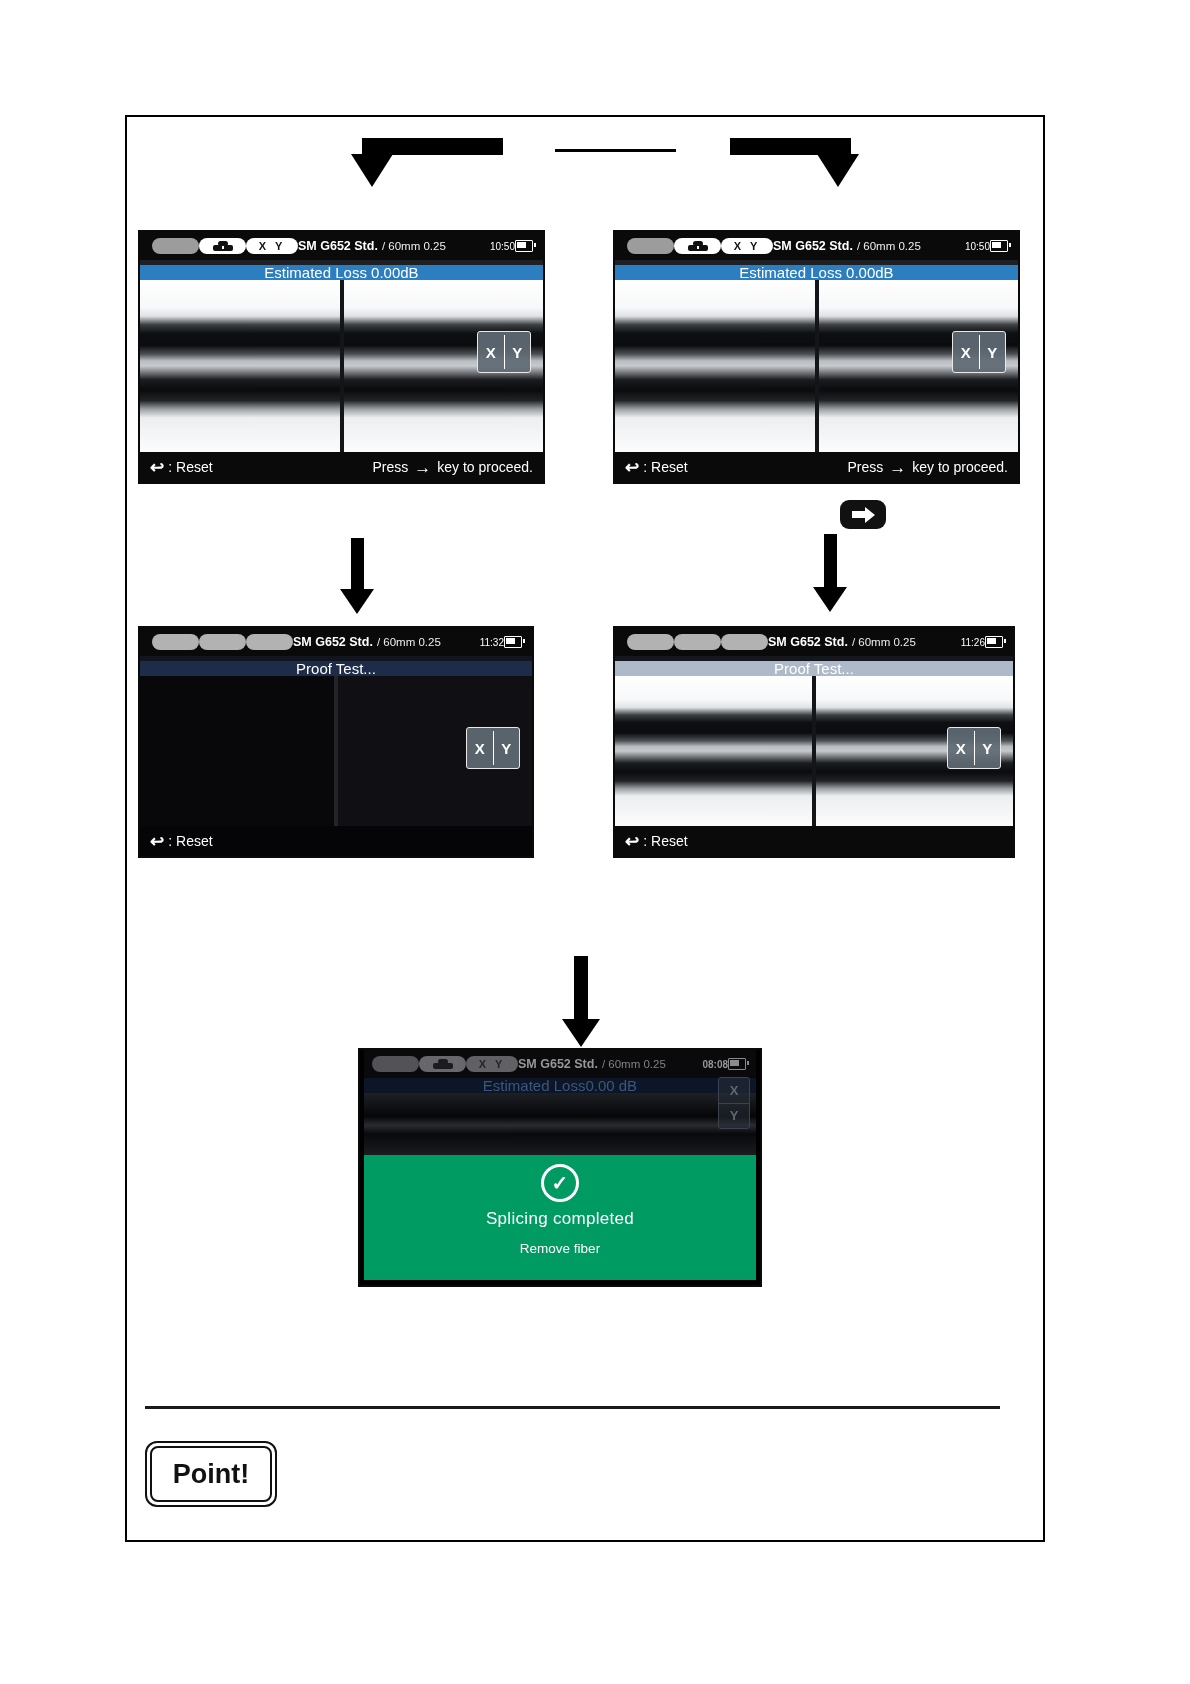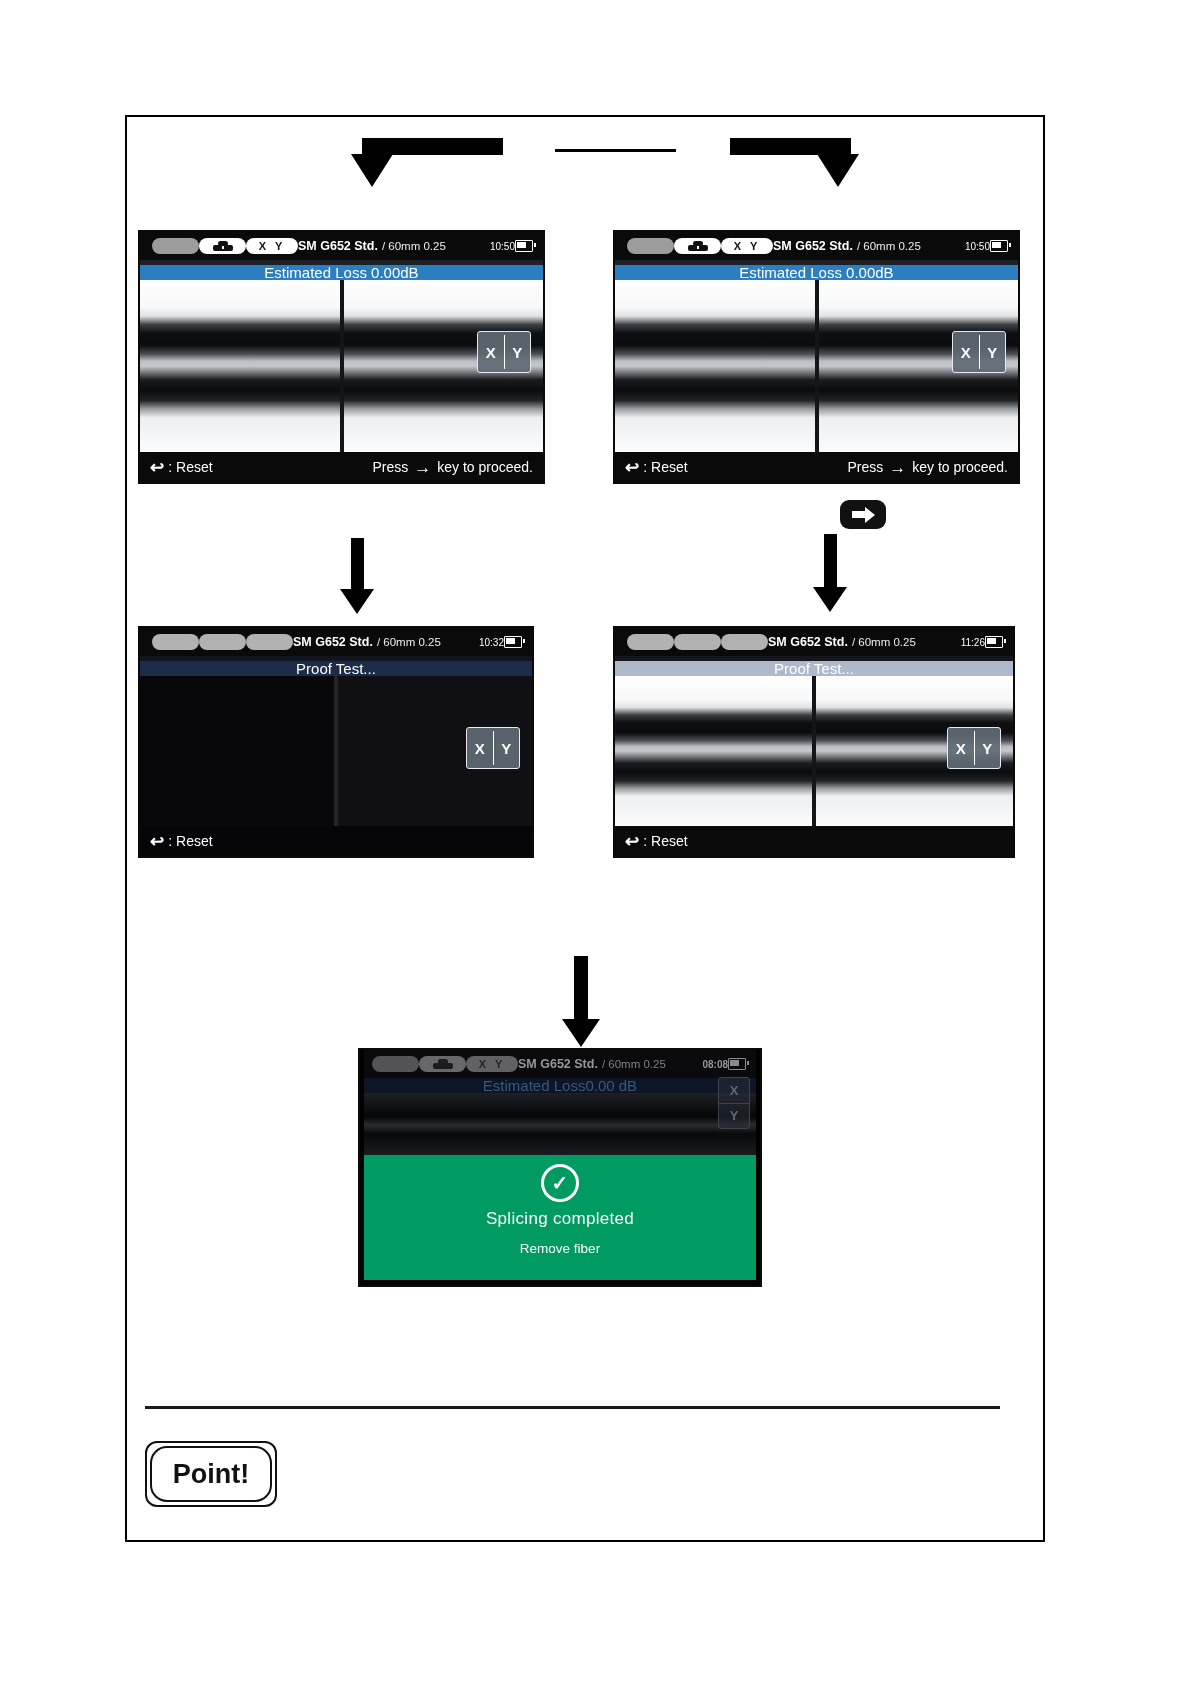--- a/index.html
+++ b/index.html
@@ -90,21 +90,21 @@
           border-radius:9px;display:flex;align-items:center;justify-content:center;}
   .setkey .a-bar{width:13px;height:7px;background:#fff;}
   .setkey .a-tip{width:0;height:0;border-top:8px solid transparent;
                  border-bottom:8px solid transparent;border-left:10px solid #fff;}
 
   
   .hdivider{position:absolute;left:145px;top:1406px;width:855px;height:3px;background:#1a1a1a;}
   .pointbox{position:absolute;left:145px;top:1441px;width:128px;height:62px;
             border:2.5px solid #111;border-radius:12px;}
   .pointbox .inner{position:absolute;left:3px;top:3px;right:3px;bottom:3px;
-                   border:2px solid #111;border-radius:17px;display:flex;align-items:center;
+                   border:2px solid #111;border-radius:8px;display:flex;align-items:center;
                    justify-content:center;font-size:27px;font-weight:bold;color:#111;}
 
   
   .s1{left:140px;top:232px;width:403px;height:250px;}
   .s2{left:615px;top:232px;width:403px;height:250px;}
   .s3{left:140px;top:628px;width:392px;height:228px;}
   .s4{left:615px;top:628px;width:398px;height:228px;}
   .s5{left:360px;top:1050px;width:392px;height:230px;}
 </style>
 </head>
@@ -207,21 +207,21 @@
   <div class="shaft" style="left:824px;top:534px;width:13px;height:54px;"></div>
   <div class="head" style="left:813px;top:587px;"></div>
 
   <div class="screen s3">
     <div class="statusbar">
       <div class="pill lightgray"></div>
       <div class="pill lightgray"></div>
       <div class="pill lightgray"></div>
       <span class="st-model">SM G652 Std.</span>
       <span class="st-mode">/ 60mm 0.25</span>
-      <span class="st-time">10:32</span>
+      <span class="st-time">11:32</span>
       <div class="batt"></div>
     </div>
     <div class="darkstrip" style="background:#10151f;"></div>
     <div class="titlebar navy">Proof Test...</div>
     <div class="content">
       <div class="half darkhalf-l"></div>
       <div class="vdivider faint"></div>
       <div class="half darkhalf-r"></div>
       <div class="xybadge">
         <div class="cell">X</div>

